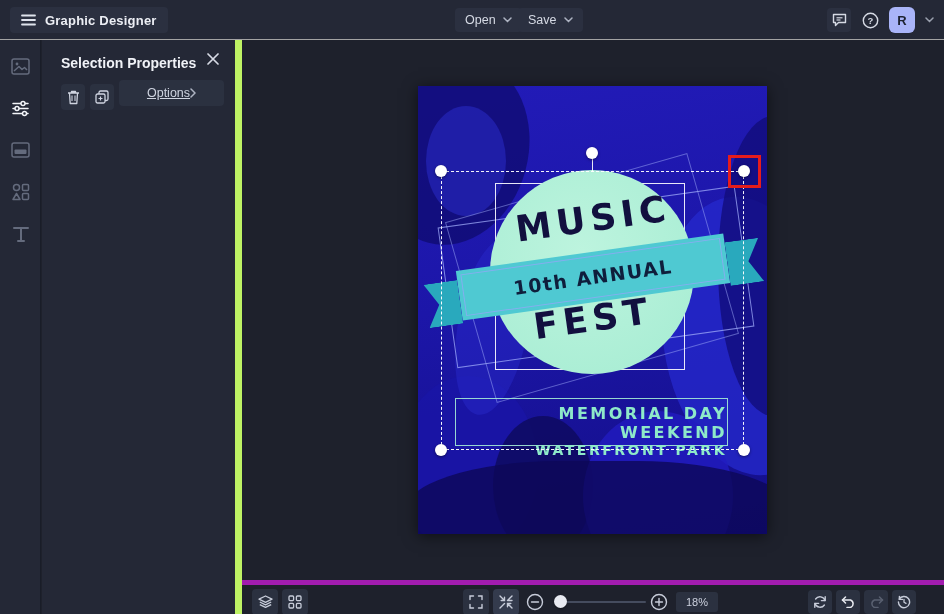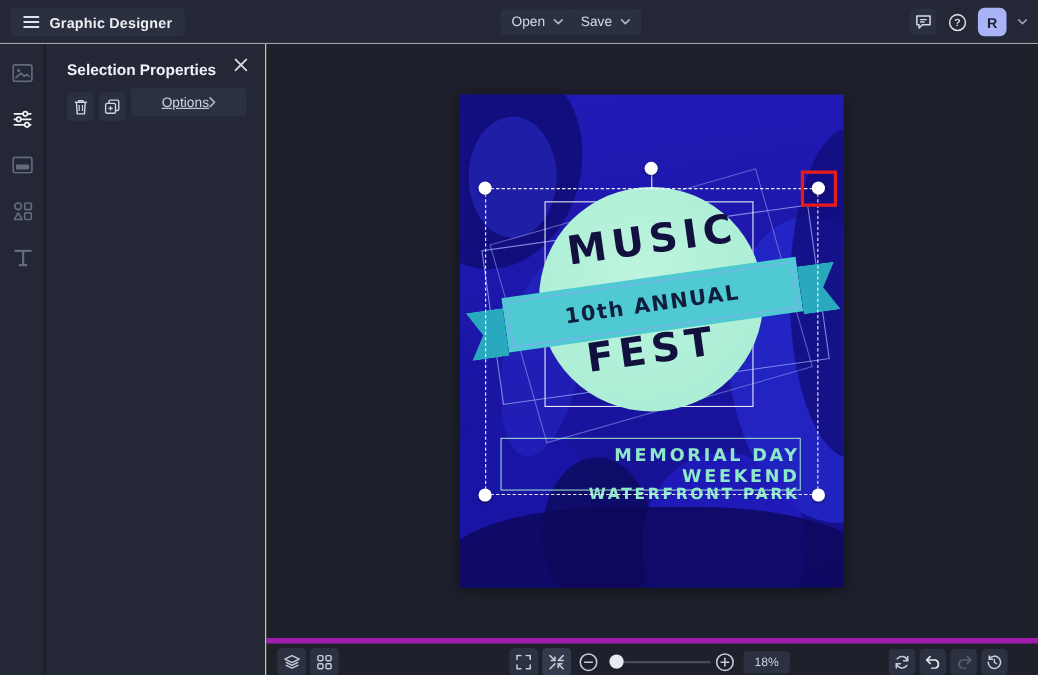--- a/index.html
+++ b/index.html
@@ -18,21 +18,21 @@
   .icon-chip { width:24px; height:24px; background:#2b3040; border-radius:4px; display:flex; align-items:center; justify-content:center; border:none; cursor:pointer; }
   .plain-icon { width:24px; height:24px; display:flex; align-items:center; justify-content:center; background:none; border:none; cursor:pointer; }
   .avatar { width:26px; height:26px; border-radius:6px; background:#a9b4f8; color:#1d2230; font-size:13px; font-weight:800; display:flex; align-items:center; justify-content:center; cursor:pointer; }
 
   
   .rail { position:absolute; left:0; top:40px; width:41px; height:574px; background:#242836; border-right:1px solid #191d28; z-index:20; }
   .rail-item { width:41px; height:32px; display:flex; align-items:center; justify-content:center; color:#646b7d; cursor:pointer; margin-top:10px; }
   .rail-item.active { color:#f2f4f8; }
 
   
-  .panel { position:absolute; left:42px; top:40px; width:200px; height:574px; background:#242836; border-right:1px solid #bef264; z-index:20; }
+  .panel { position:absolute; left:42px; top:40px; width:200px; height:574px; background:#242836; border-right:7px solid #bef264; z-index:20; }
   .panel-title { position:absolute; left:19px; top:15px; font-size:14px; font-weight:700; color:#f0f2f7; }
   .panel-close { position:absolute; right:16px; top:13px; background:none; border:none; color:#d6dae4; cursor:pointer; }
   .chip-btn { position:absolute; height:26px; background:#2b3140; border:none; border-radius:4px; display:flex; align-items:center; justify-content:center; color:#cfd4e0; cursor:pointer; }
   .p-trash { left:19px; top:44px; width:24px; }
   .p-dup   { left:48px; top:44px; width:24px; }
   .p-options { left:77px; top:40px; width:105px; justify-content:center; padding:0 10px; font-size:12.5px; font-family:inherit;text-decoration:underline; }
   .p-shadow { left:19px; top:78px; width:163px; justify-content:flex-start; gap:8px; padding:0 8px; font-size:12.5px; font-family:inherit; }
   .checkbox { width:14px; height:14px; border:1.5px solid #9aa3b5; border-radius:3px; background:transparent; flex:0 0 auto; }
   .p-shadow .chev { margin-left:auto; }
 

